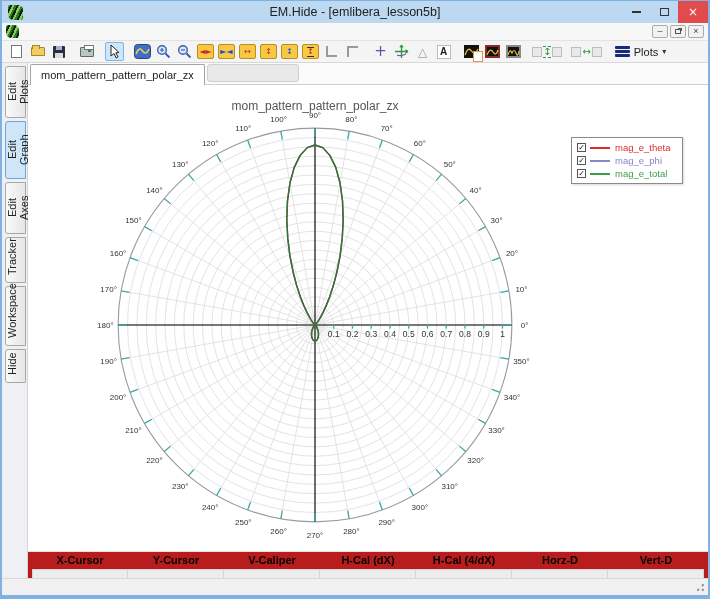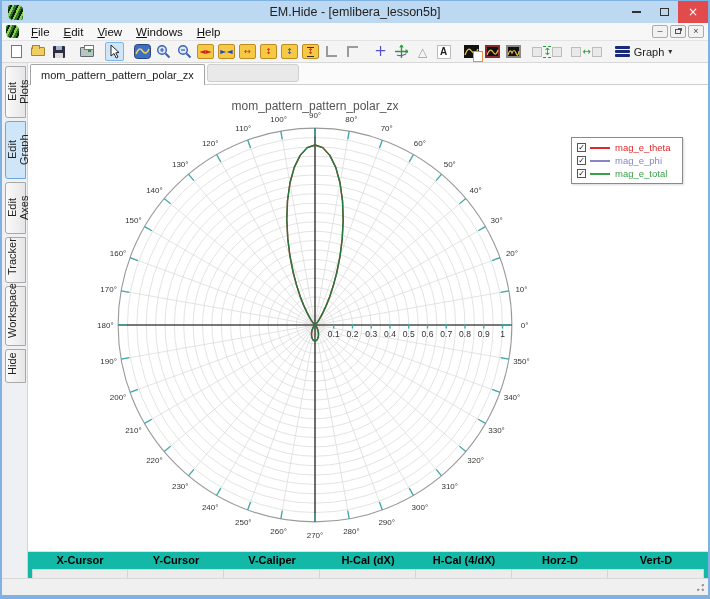--- a/index.html
+++ b/index.html
@@ -78,21 +78,21 @@
   .chart-title{position:absolute;top:14px;left:287px;transform:translateX(-50%);font-size:12px;color:#555;white-space:nowrap;}
   
   .legend{position:absolute;left:543px;top:52px;width:112px;background:#fff;border:1px solid #8a8a8a;
     box-shadow:1px 1px 2px rgba(0,0,0,.15);padding:3px 5px;}
   .lg-row{display:flex;align-items:center;height:13px;}
   .lg-check{width:9px;height:9px;border:1px solid #555;background:#fff;font-size:8px;line-height:8px;text-align:center;
     color:#111;font-family:"DejaVu Sans",sans-serif;margin-right:4px;}
   .lg-line{width:20px;border-top:2px solid;margin-right:5px;}
   .lg-label{font-size:9.5px;}
   
-  .readout{flex:0 0 auto;border-top:1px solid #e0e0e0;background:#14b8a6;padding:2px 4px 0 4px;}
+  .readout{flex:0 0 auto;border-top:1px solid #e0e0e0;background:#b91c1c;padding:2px 4px 0 4px;}
   .readout-head{display:grid;grid-template-columns:repeat(7,1fr);height:14px;}
   .readout-head div{font-size:11px;font-weight:bold;color:#000;text-align:center;}
   .readout-vals{display:grid;grid-template-columns:repeat(7,1fr);height:13px;margin-top:1px;}
   .readout-vals div{background:#ececec;border:1px solid #d5d5d5;border-left:none;font-size:10px;}
   .readout-vals div:first-child{border-left:1px solid #d5d5d5;}
   
   .statusbar{height:17px;background:#f0f0f0;border-top:1px solid #d9d9d9;position:relative;flex:0 0 auto;}
   .grip{position:absolute;right:3px;bottom:3px;width:9px;height:9px;
     background:radial-gradient(circle at 75% 25%,#9a9a9a 1px,transparent 1.5px),
                radial-gradient(circle at 75% 75%,#9a9a9a 1px,transparent 1.5px),
@@ -113,27 +113,20 @@
         </div>
       <div class="wc">
           <span class="glyph-max"></span>
         </div>
       <div class="wc close">×</div>
     </div>
   </div>
 
   <div class="menubar">
     <div class="app-icon small"></div>
-    <div id="menu-items" style="display:flex">
-        <div class="menu-item"><u>F</u>ile</div>
-        <div class="menu-item"><u>E</u>dit</div>
-        <div class="menu-item"><u>V</u>iew</div>
-        <div class="menu-item"><u>W</u>indows</div>
-        <div class="menu-item"><u>H</u>elp</div>
-      </div>
     <div class="mdi-controls">
       <div class="mdi-btn">–</div>
       <div class="mdi-btn">
           <span class="rest"></span>
         </div>
       <div class="mdi-btn">×</div>
     </div>
   </div>
 
   <div class="toolbar" id="toolbar">
@@ -269,21 +262,21 @@
         </span>
       </div>
       <div class="tb-sep"></div>
       <div class="tb">
         <span class="layoutbtn">
           <span class="layout-ic">
             <span></span>
             <span></span>
             <span></span>
           </span>
-          <span class="layout-lbl">Graph</span>
+          <span class="layout-lbl">Plots</span>
           <span class="caret">▾</span>
         </span>
       </div>
     </div>
 
   <div class="main">
     <div class="sidebar" id="sidebar">
         <div class="side-tab" style="height: 52px;">Edit Plots</div>
         <div class="side-tab active" style="height: 58px;">Edit Graph</div>
         <div class="side-tab" style="height: 52px;">Edit Axes</div>

